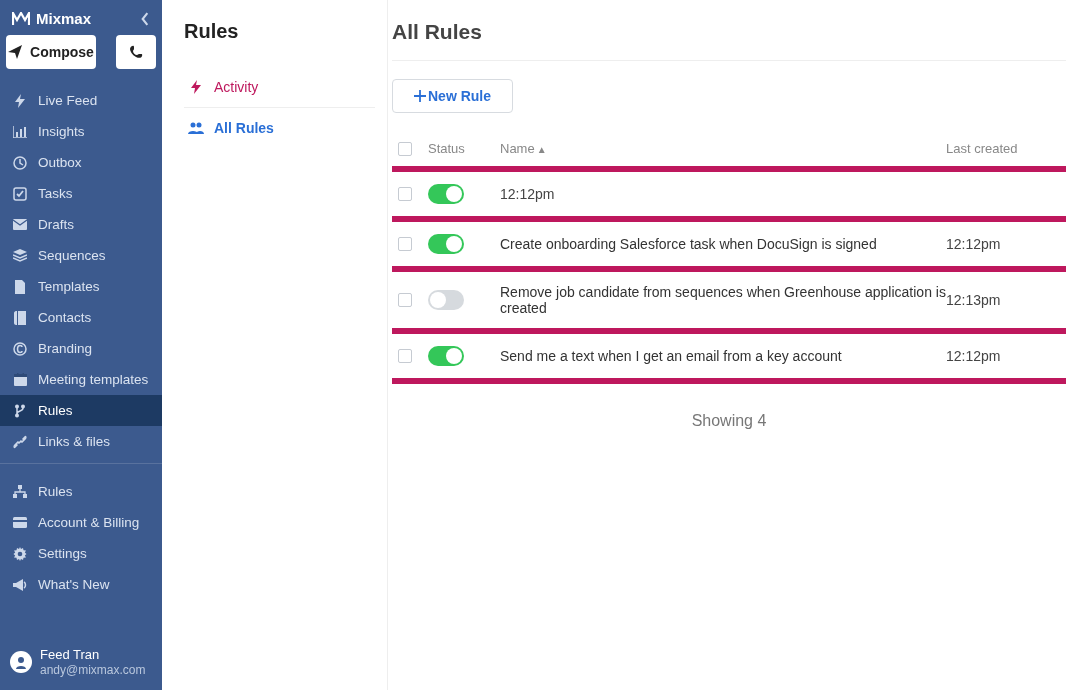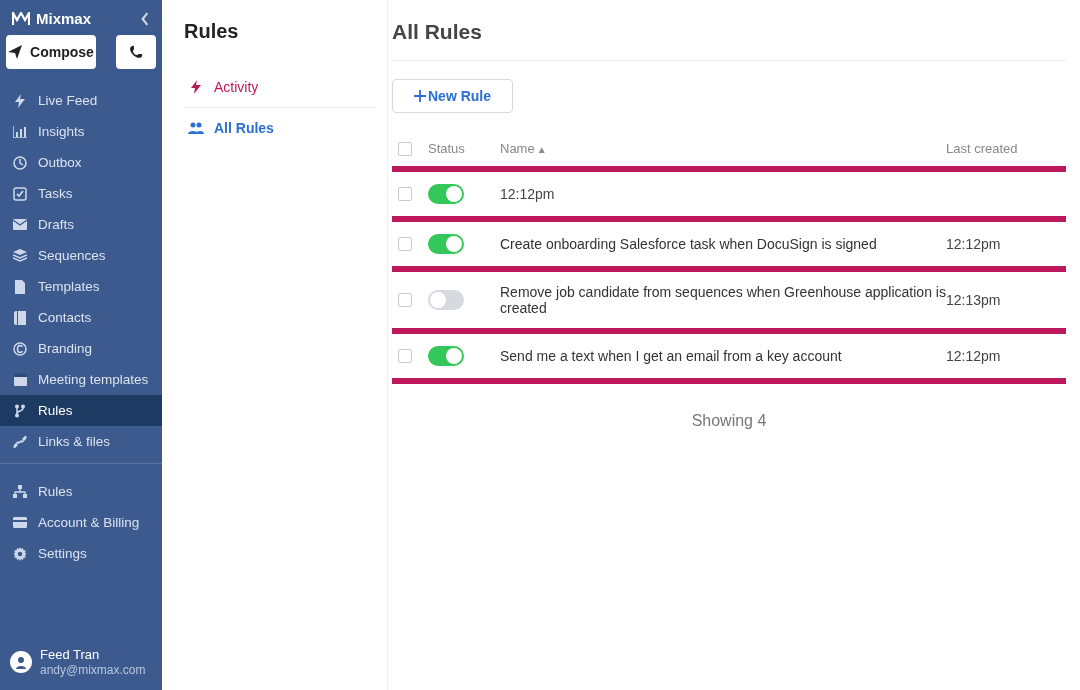--- a/index.html
+++ b/index.html
@@ -420,20 +420,29 @@
         <span>Account &amp; Billing</span>
       </div>
       <div class="nav-item">
         <span class="nav-icon">
           <svg width="14" height="14" viewBox="0 0 14 14">
             <path d="M7 0 L8 2 L10 1 L10.5 3.2 L13 3.5 L11.8 5.5 L13.5 7 L11.8 8.5 L13 10.5 L10.5 10.8 L10 13 L8 12 L7 14 L6 12 L4 13 L3.5 10.8 L1 10.5 L2.2 8.5 L0.5 7 L2.2 5.5 L1 3.5 L3.5 3.2 L4 1 L6 2 Z" fill="currentColor"></path>
             <circle cx="7" cy="7" r="2.3" fill="#3c5a8e"></circle>
           </svg>
         </span>
         <span>Settings</span>
+      </div>
+      <div class="nav-item">
+        <span class="nav-icon">
+          <svg width="14" height="12" viewBox="0 0 14 12">
+            <path d="M0 4 L0 8 L3 8 L10 12 L10 0 L3 4 Z" fill="currentColor"></path>
+            <path d="M11 3 C13 4 13 8 11 9" stroke="currentColor" stroke-width="1.5" fill="none"></path>
+          </svg>
+        </span>
+        <span>What's New</span>
       </div>
     </nav>
 
   <div class="sidebar-footer">
     <span class="avatar">
       <svg width="14" height="14" viewBox="0 0 14 14">
           <circle cx="7" cy="5" r="3" fill="#3c5a8e"></circle>
           <path d="M2 14 C2 10 12 10 12 14 Z" fill="#3c5a8e"></path>
         </svg>
     </span>

